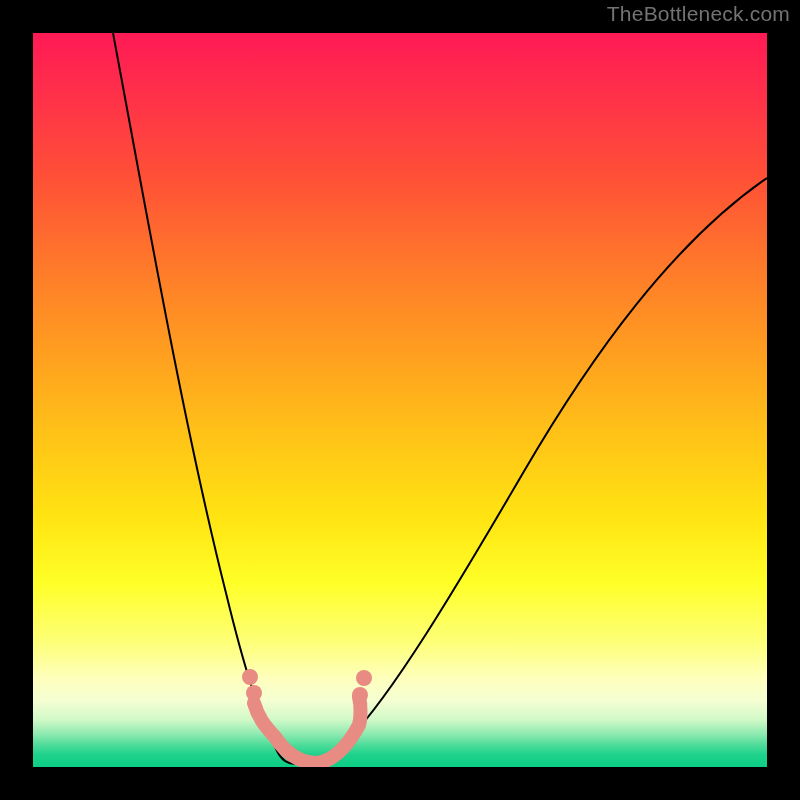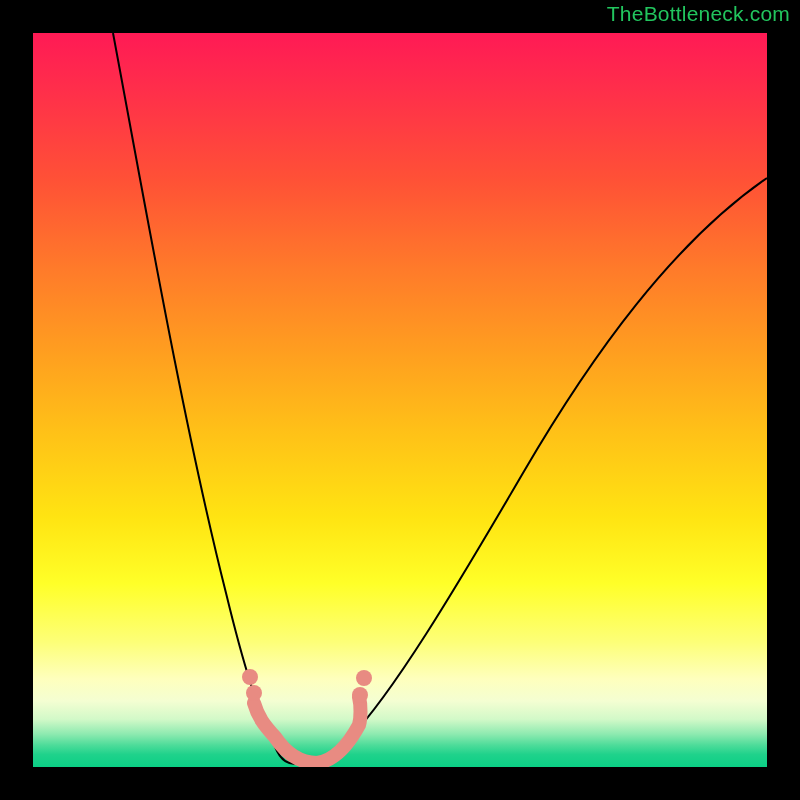--- a/index.html
+++ b/index.html
@@ -51,21 +51,21 @@
     );
   }
   .svg-layer {
     position: absolute;
     inset: 0;
   }
   .watermark {
     position: absolute;
     top: 2px;
     right: 10px;
-    color: #22c55e;
+    color: #737373;
     font-size: 21px;
     letter-spacing: 0.2px;
     font-weight: 400;
   }
 </style>
 </head>
 <body>
 
 <div class="frame">
   <div class="plot-area">

